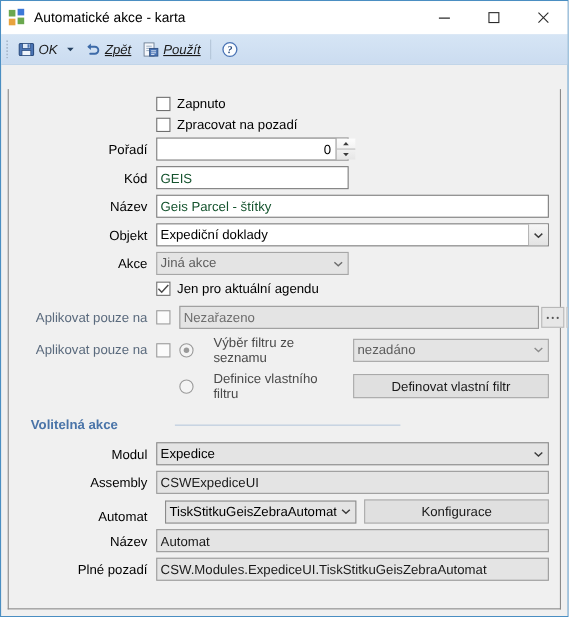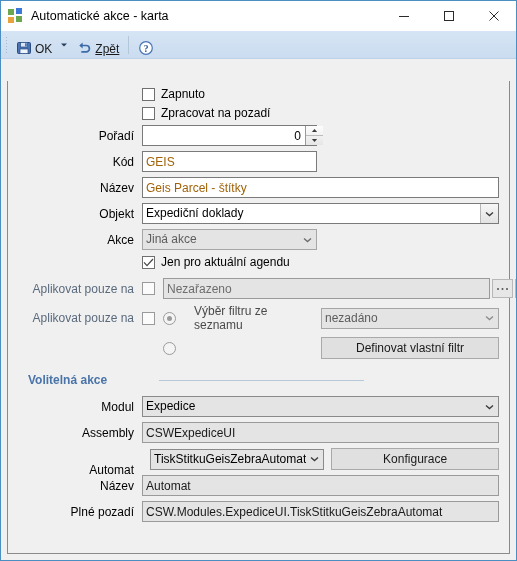--- a/index.html
+++ b/index.html
@@ -78,28 +78,29 @@
   }
   .grip {
     width: 3px;
     height: 17px;
     margin-right: 3px;
     background-image: radial-gradient(#a8b9cc 40%, transparent 41%);
     background-size: 3px 3px;
   }
   .tb-item {
     display: flex;
-    align-items: flex-end;
+    align-items: center;
     height: 22px;
     padding: 0 4px;
     white-space: nowrap;
     font-size: 12px;
     color: #1a1a1a;
     border: 1px solid transparent;
     border-radius: 2px;
+    font-style: italic;
   }
   .tb-item .lbl { margin-left: 3px; }
   .tb-item .lbl u { text-decoration: underline; }
   .tb-caret {
     width: 14px;
     display: flex;
     align-items: center;
     justify-content: center;
     height: 22px;
   }
@@ -186,21 +187,21 @@
   .lbl-col.muted { color: #5a6a7d; }
 
   
   .txt {
     height: 21px;
     box-sizing: border-box;
     border: 1px solid #7a7a7a;
     background: #ffffff;
     font-family: "Liberation Sans", sans-serif;
     font-size: 12px;
-    color: #a16207;
+    color: #14532d;
     padding: 0 3px;
     line-height: 19px;
     outline: none;
   }
   .txt.ro {
     background: #e4e4e4;
     border-color: #9a9a9a;
     color: #1a1a1a;
   }
   .txt.dim { color: #6d6d6d; }
@@ -413,20 +414,29 @@
     </div>
 
     <div class="tb-item">
       <svg class="ico" viewBox="0 0 16 16">
         <path d="M5 5.5h5.2a3.2 3.2 0 010 6.4H6" stroke="#3c6aa8" stroke-width="1.7" fill="none" stroke-linecap="round"></path>
         <path d="M6.6 2.6L3.3 5.5l3.3 2.9z" fill="#3c6aa8"></path>
       </svg>
       <span class="lbl"><u>Zpět</u></span>
     </div>
 
+    <div class="tb-item">
+      <svg class="ico" viewBox="0 0 16 16">
+        <rect x="2" y="2" width="9" height="12" fill="#f4f7fb" stroke="#6b7d92" stroke-width="0.8"></rect>
+        <path d="M4 5h5M4 7h5M4 9h3" stroke="#8fa4ba" stroke-width="0.8"></path>
+        <rect x="7" y="7" width="7.5" height="7" fill="#4a74b5" stroke="#2d4e80" stroke-width="0.8"></rect>
+        <path d="M8.4 9.2h4.5M8.4 11h4.5M8.4 12.6h3" stroke="#e8f0fa" stroke-width="0.8"></path>
+      </svg>
+      <span class="lbl"><u>Použít</u></span>
+    </div>
 
     <div class="tb-sep"></div>
 
     <div class="tb-item">
       <svg class="ico" viewBox="0 0 16 16">
         <circle cx="8" cy="8" r="6.3" fill="#fbfdff" stroke="#4a74b5" stroke-width="1.2"></circle>
         <text x="8" y="11.6" font-family="Liberation Serif, serif" font-size="9.5" font-weight="bold" fill="#2d4e80" text-anchor="middle">?</text>
       </svg>
     </div>
   </div>
@@ -554,20 +564,21 @@
           </div>
         </div>
       </div>
 
       <div class="row">
         <div class="lbl-col"></div>
         <span style="width:13px;flex:0 0 13px"></span>
         <div style="display:flex;align-items:center;margin-left:8px;">
           <div class="radio-row" style="width:150px">
             <span class="radio"></span>
+            <span class="rtext">Definice vlastního filtru</span>
           </div>
           <div class="btn" style="width:178px;margin-left:8px">Definovat vlastní filtr</div>
         </div>
       </div>
 
       <div class="grp">
         <span class="gt">Volitelná akce</span>
         <span class="gline"></span>
       </div>
 

